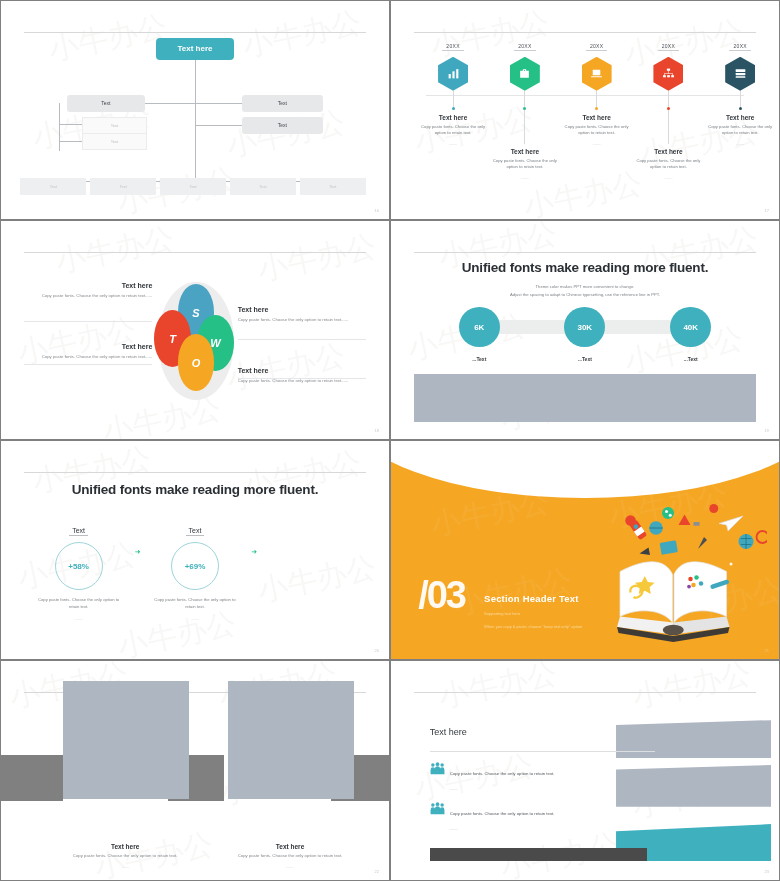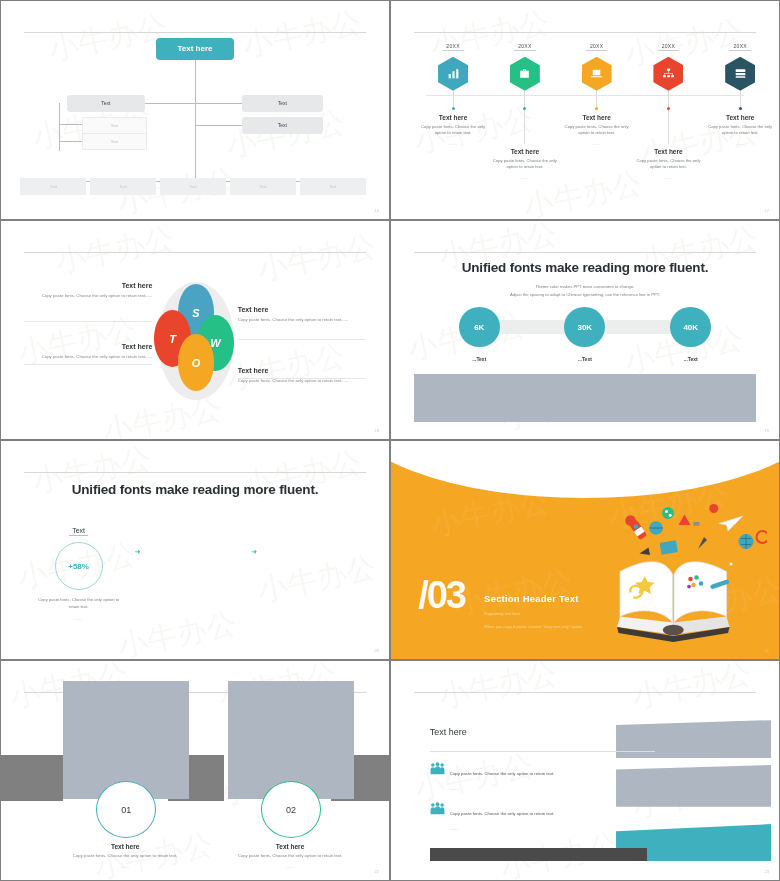--- a/index.html
+++ b/index.html
@@ -370,20 +370,28 @@
     <div class="item" style="left:6%;">
       <span class="lbl">Text</span>
       <div class="ring">
           <span>+58%</span>
         </div>
       <div class="p">Copy paste fonts. Choose the only option to retain text.</div>
       <div class="dash">——</div>
     </div>
     <div class="arrow" style="left:34.5%;">➜</div>
 
+    <div class="item" style="left:36%;">
+      <span class="lbl">Text</span>
+      <div class="ring">
+          <span>+69%</span>
+        </div>
+      <div class="p">Copy paste fonts. Choose the only option to retain text.</div>
+      <div class="dash">——</div>
+    </div>
     <div class="arrow" style="left:64.5%;">➜</div>
 
 
     <div class="pnum">20</div>
   </div>
 
   <div class="slide s6">
     <div class="whitecap"></div>
     <div class="wm">
       <span style="left:10%;top:24%;color:#fff;">小牛办公</span>
@@ -455,26 +463,20 @@
     </div>
     <div class="topline"></div>
 
     <div class="band" style="left:0;width:16%;"></div>
     <div class="band" style="left:43%;width:14.5%;"></div>
     <div class="band" style="right:0;width:15%;"></div>
 
     <div class="ph" style="left:16%;"></div>
     <div class="ph" style="left:58.5%;"></div>
 
-    <div class="numc" style="left:24.5%;border:1.5px solid #3FB0BE;">
-      <span>01</span>
-    </div>
-    <div class="numc" style="left:67%;border:1.5px solid #25C085;">
-      <span>02</span>
-    </div>
 
     <div class="cap" style="left:12%;">
       <div class="h">Text here</div>
       <div class="p">Copy paste fonts. Choose the only option to retain text.</div>
       <div class="d">——</div>
     </div>
     <div class="cap" style="left:54.5%;">
       <div class="h">Text here</div>
       <div class="p">Copy paste fonts. Choose the only option to retain text.</div>
       <div class="d">——</div>

